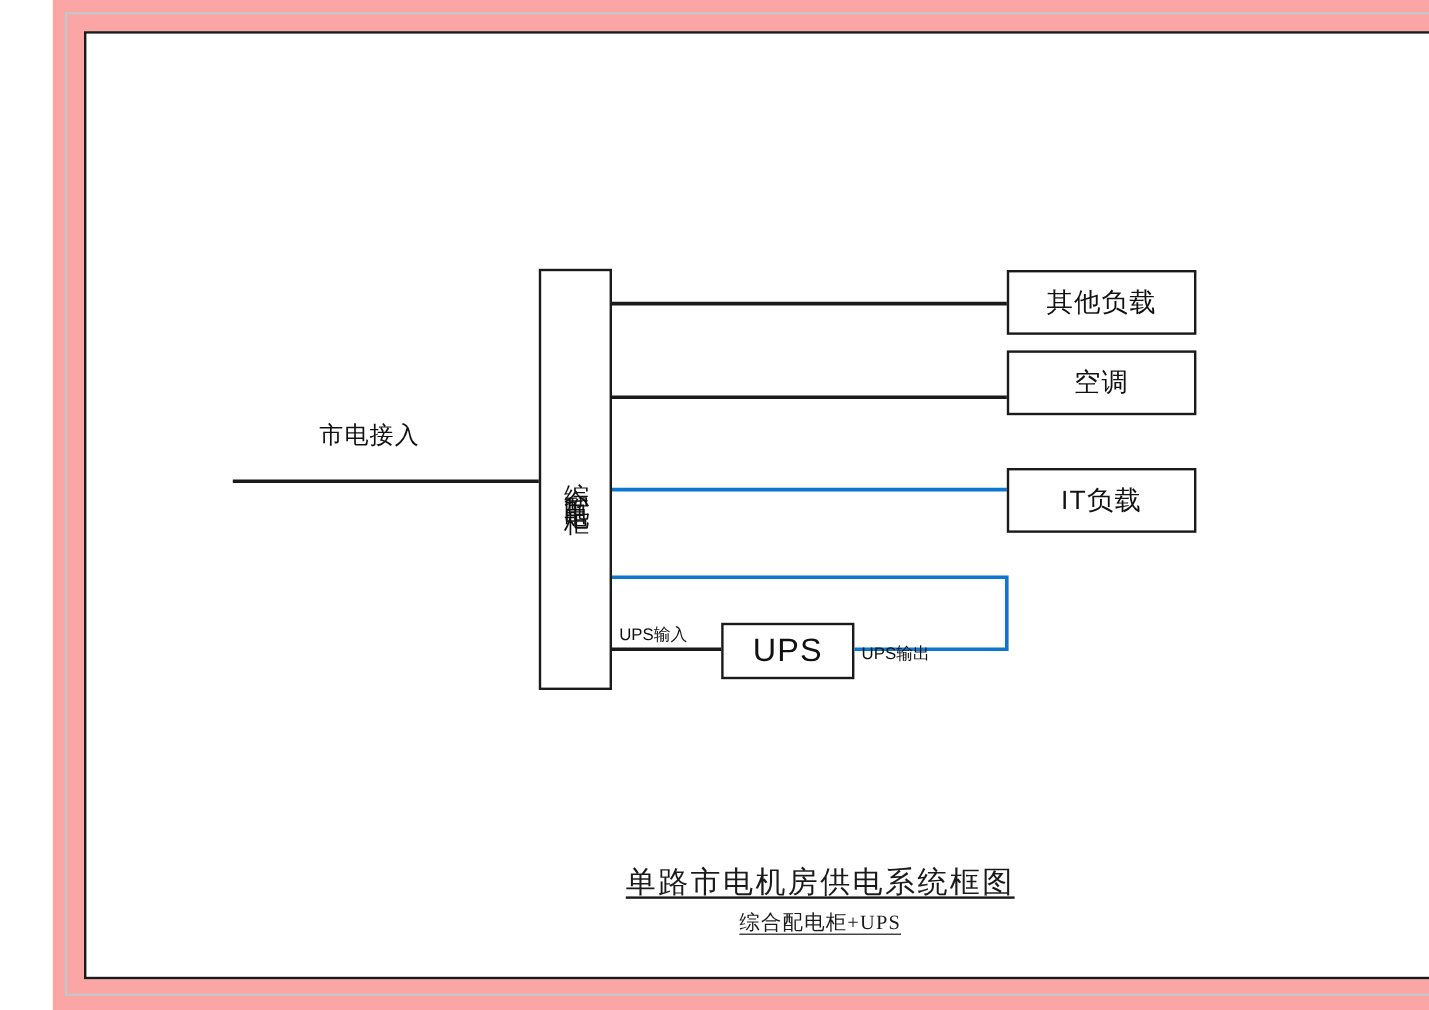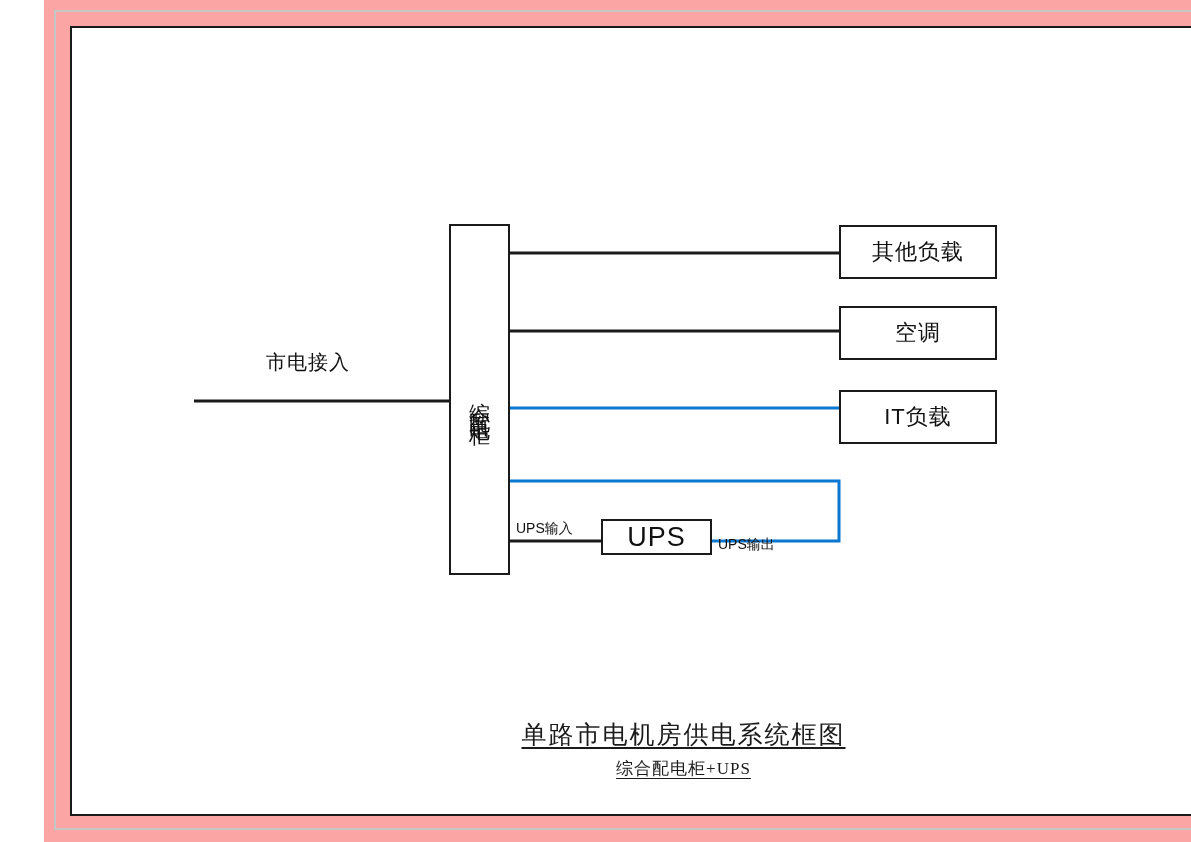--- a/index.html
+++ b/index.html
@@ -60,28 +60,28 @@
     color: #111111;
   }
   .load-box {
     width: 158px;
     height: 54px;
     left: 795px;
     font-size: 22px;
     letter-spacing: 1px;
   }
   #load-other { top: 225px; }
-  #load-hvac  { top: 306px; }
+  #load-hvac  { top: 292px; }
   #load-it    { top: 390px; }
 
   #ups-box {
     left: 557px;
     top: 519px;
     width: 111px;
-    height: 36px;
+    height: 47px;
     font-size: 27px;
     letter-spacing: 1px;
   }
 
   
   #cabinet-box {
     position: absolute;
     left: 405px;
     top: 224px;
     width: 61px;

